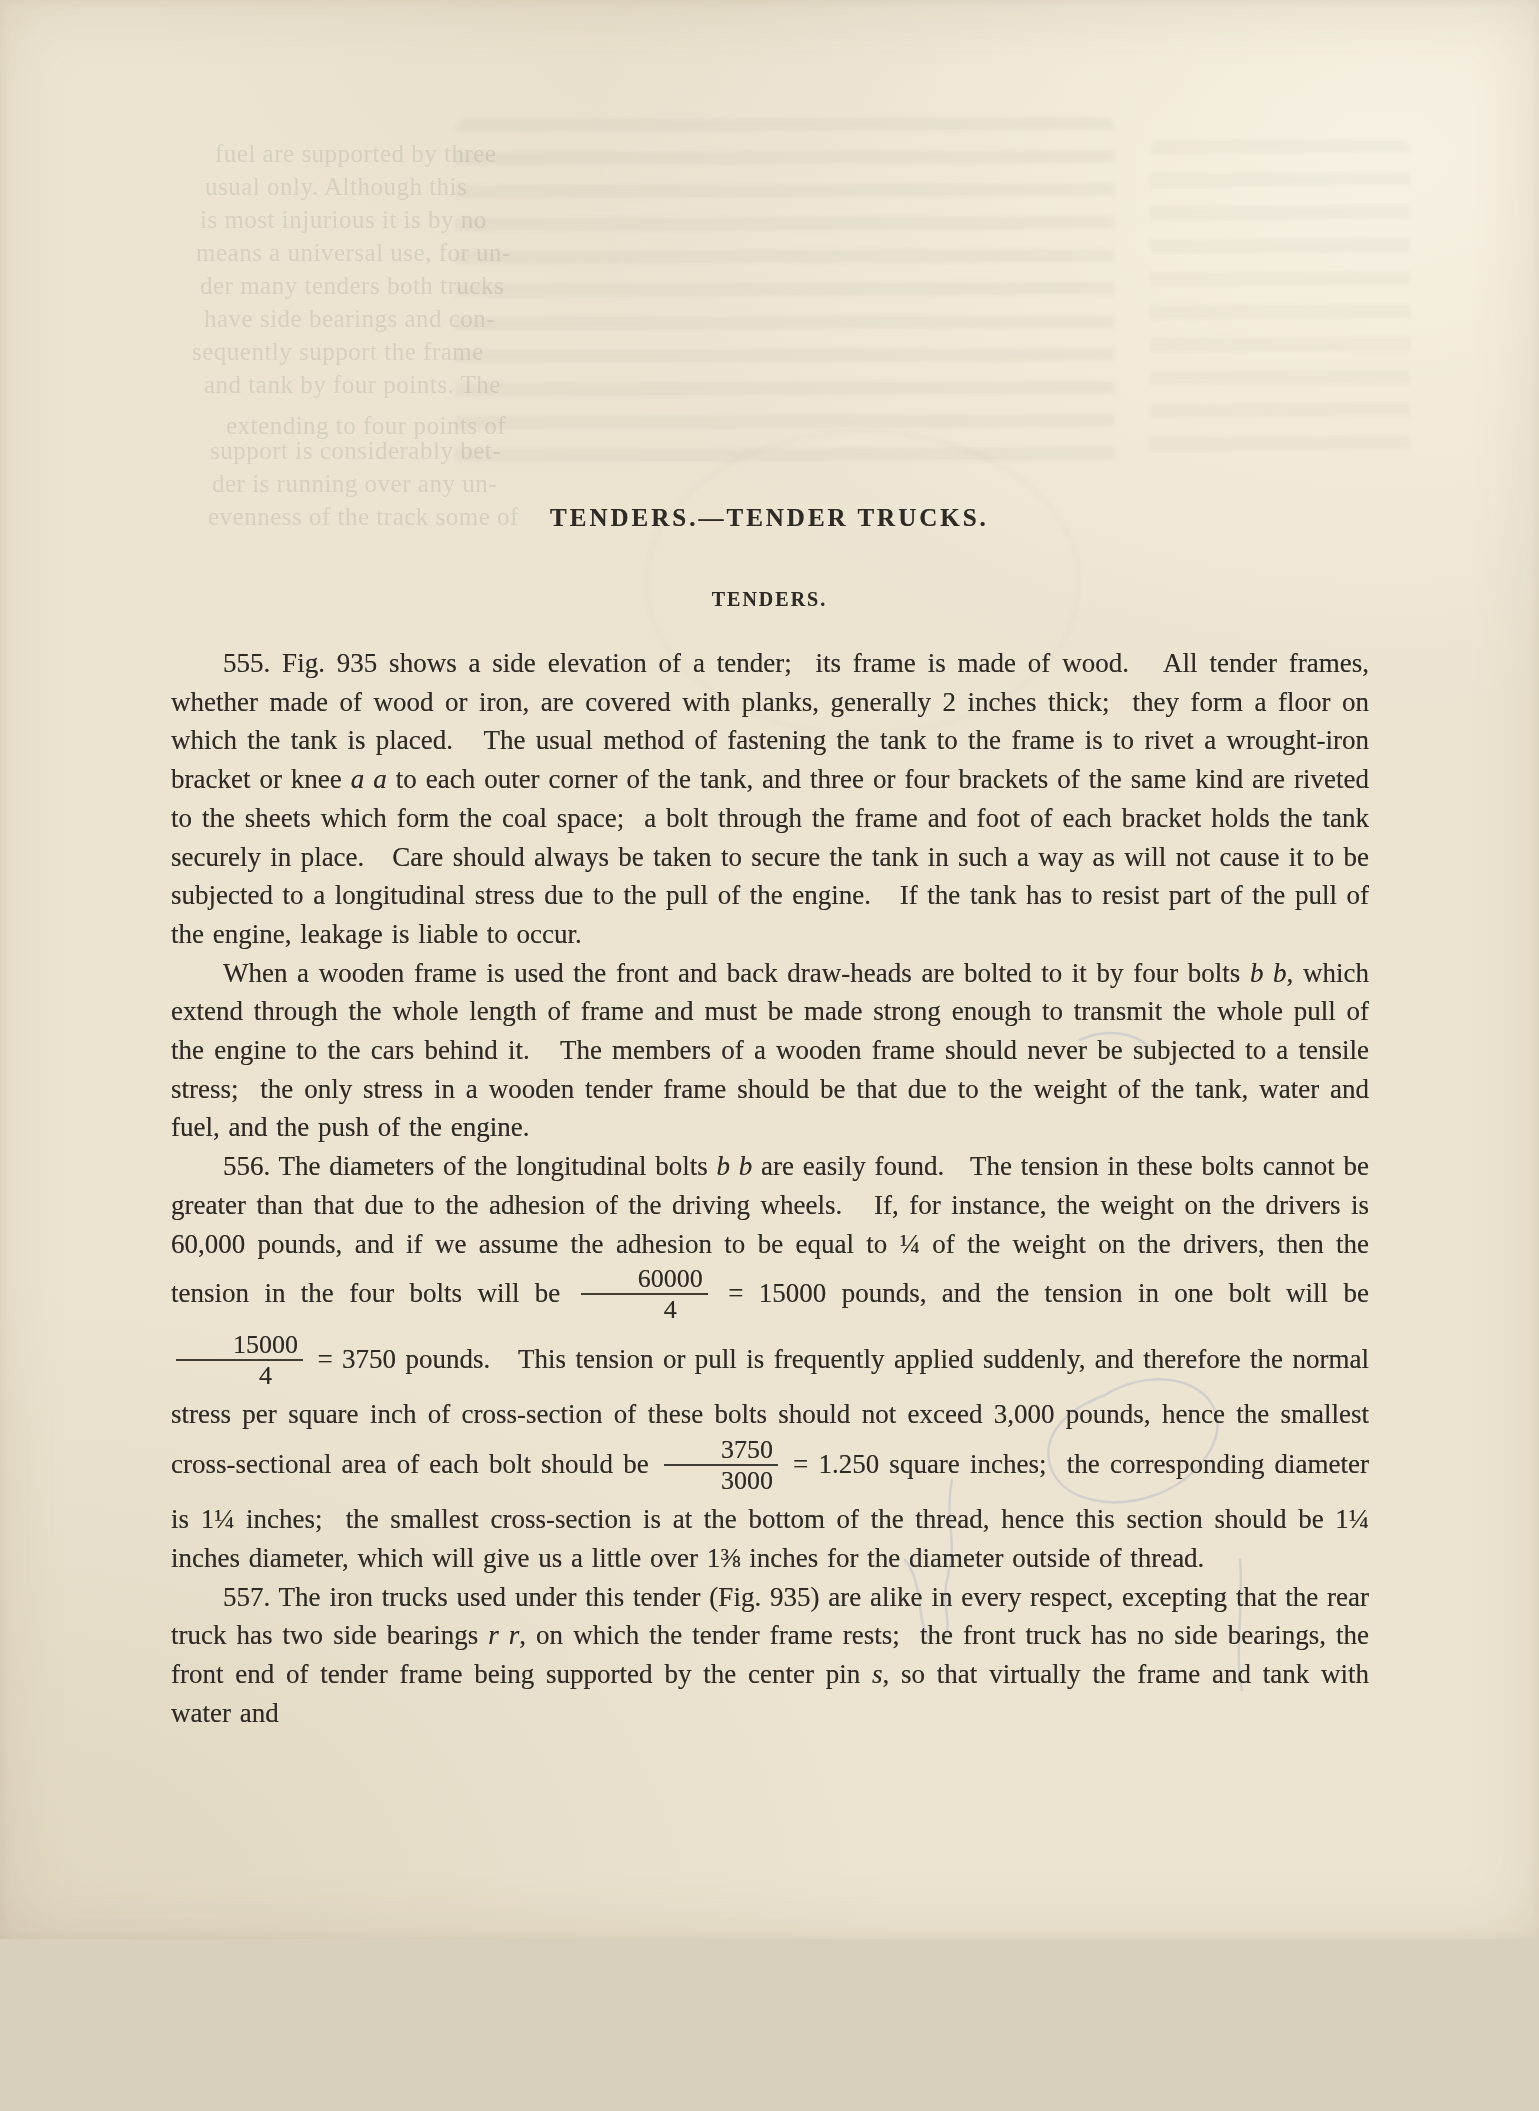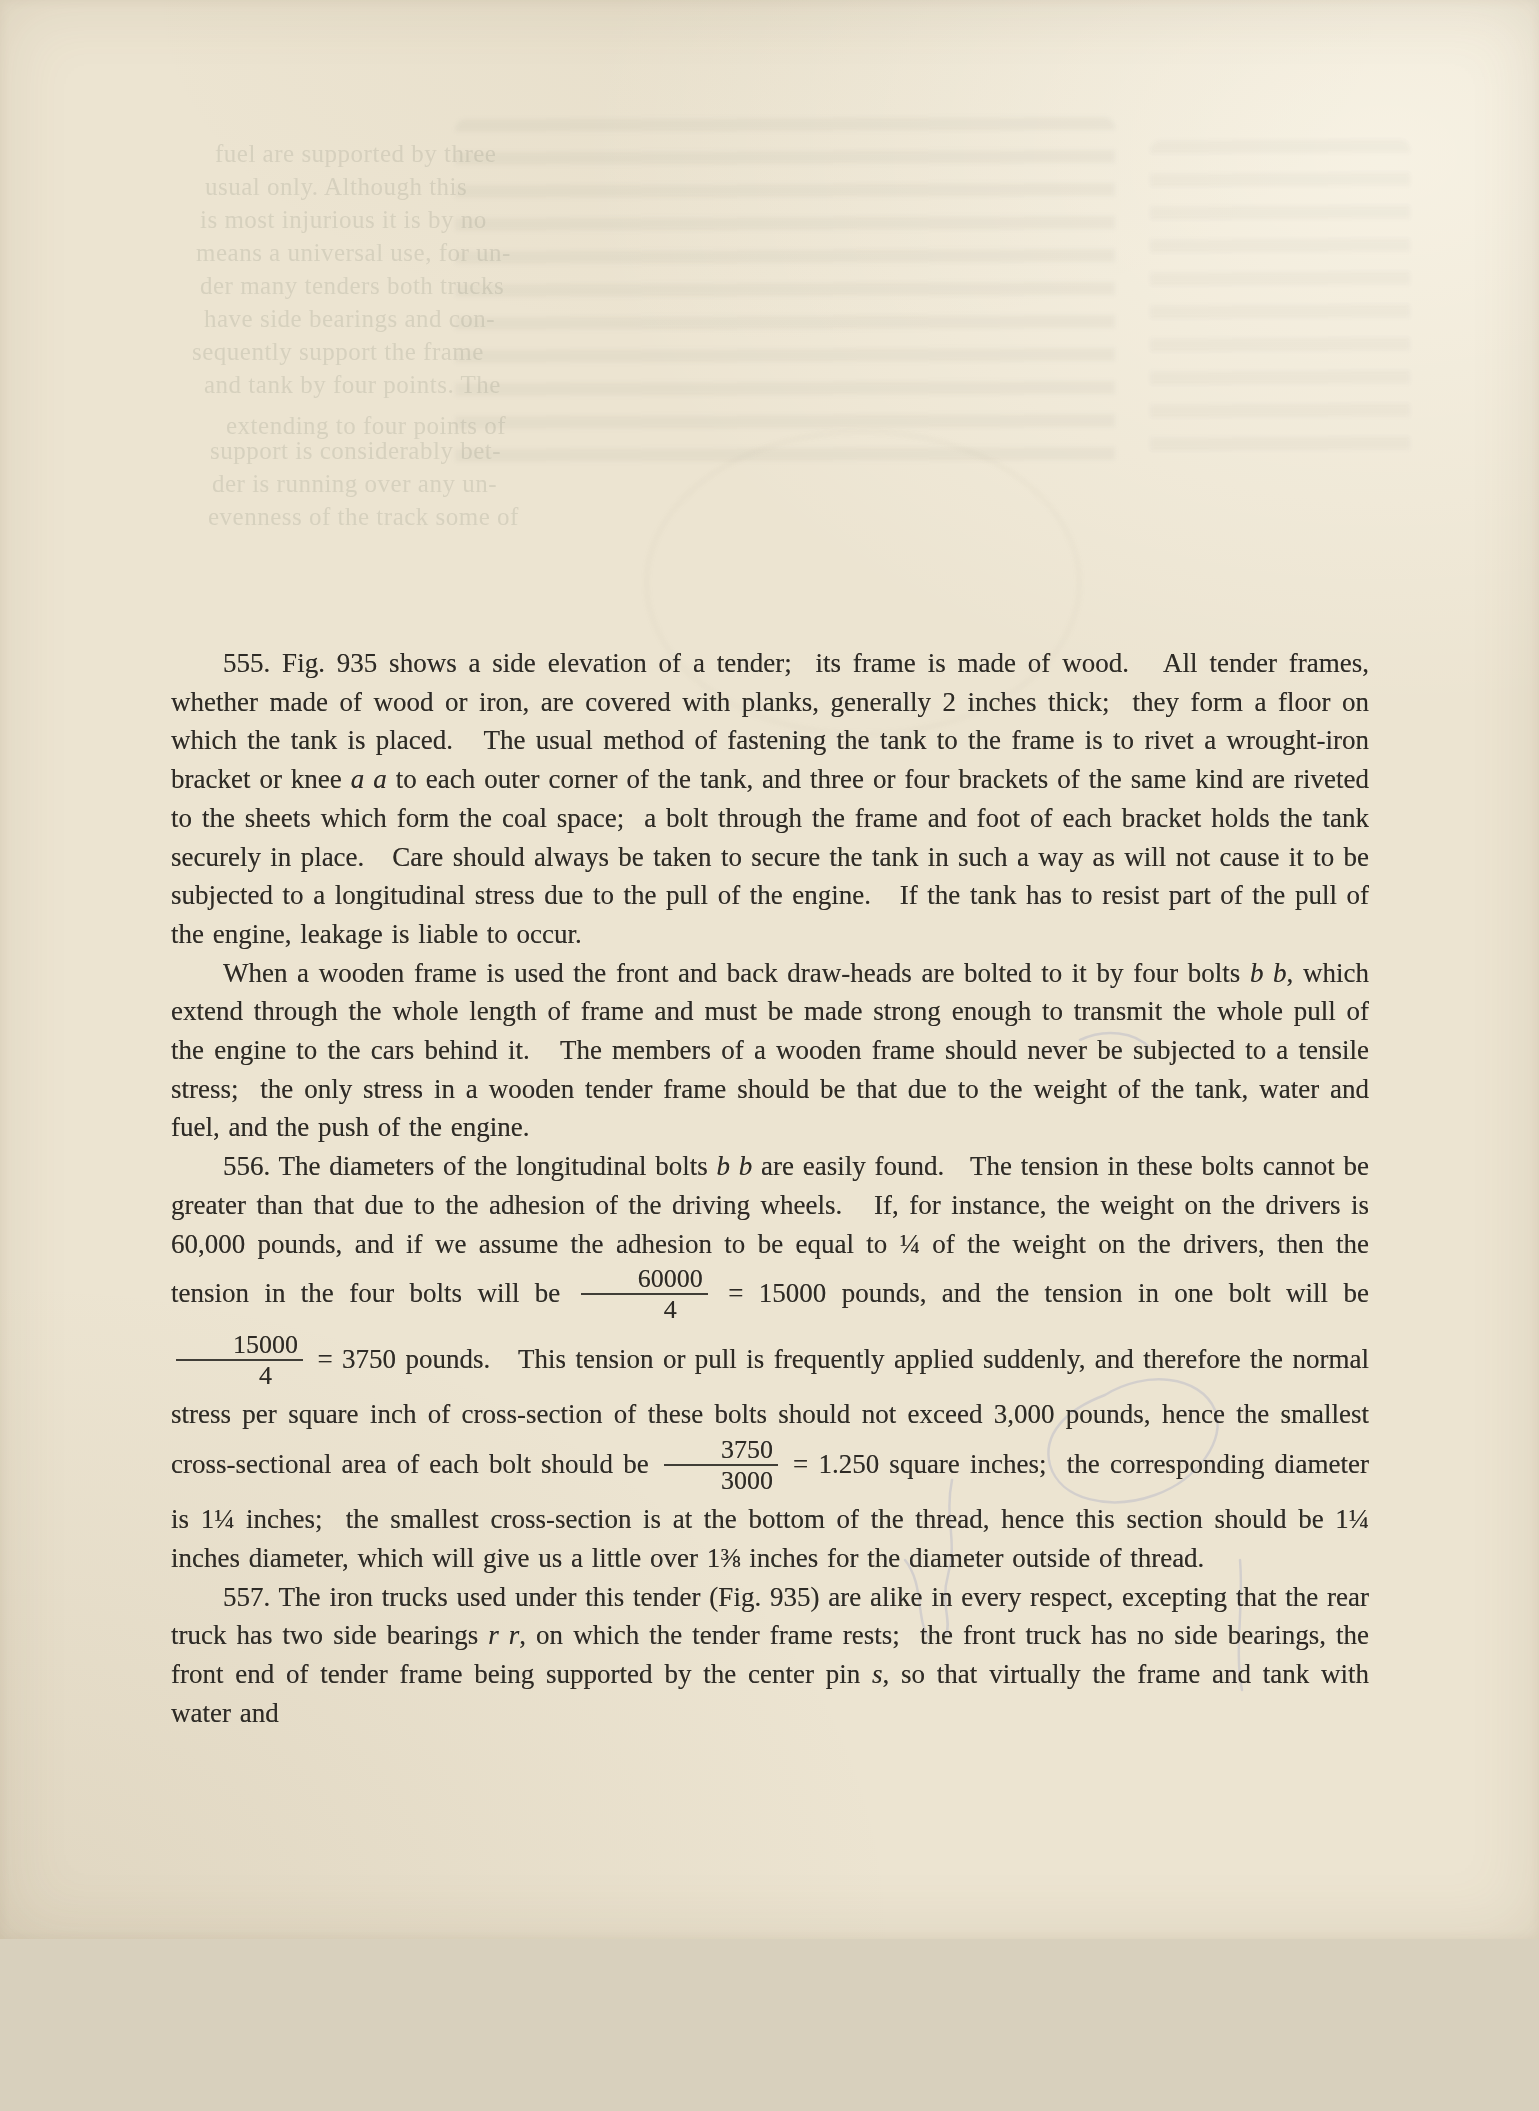--- a/index.html
+++ b/index.html
@@ -112,20 +112,22 @@
   <svg class="scribble" width="1539" height="2111" viewBox="0 0 1539 2111">
     <g fill="none" stroke="#7d87bf" stroke-width="2.5" stroke-linecap="round">
       <path d="M1105 1395 c 40 -25 95 -20 110 15 c 12 30 -18 70 -60 85 c -45 16 -95 5 -105 -30 c -8 -30 15 -55 55 -70"></path>
       <path d="M952 1480 c -8 40 6 60 -4 95 c -8 30 4 45 -2 60"></path>
       <path d="M905 1560 c 20 25 10 60 25 80"></path>
       <path d="M1080 1040 c 25 -12 55 -8 70 8"></path>
       <path d="M1240 1560 c 4 45 -6 90 2 130"></path>
     </g>
   </svg>
 
+  <h2 class="h-subtitle">TENDERS.—TENDER  TRUCKS.</h2>
+  <h3 class="h-section">TENDERS.</h3>
 
   <div class="body-text">
     <p><span>555. Fig. 935 shows a side elevation of a tender;  its frame is made of wood.   All tender frames, whether made of wood or iron, are covered with planks, generally 2 inches thick;  they form a floor on which the tank is placed.   The usual method of fastening the tank to the frame is to rivet a wrought-iron bracket or knee </span><span class="it">a a</span><span> to each outer corner of the tank, and three or four brackets of the same kind are riveted to the sheets which form the coal space;  a bolt through the frame and foot of each bracket holds the tank securely in place.   Care should always be taken to secure the tank in such a way as will not cause it to be subjected to a longitudinal stress due to the pull of the engine.   If the tank has to resist part of the pull of the engine, leakage is liable to occur.</span></p>
     <p><span>When a wooden frame is used the front and back draw-heads are bolted to it by four bolts </span><span class="it">b b</span><span>, which extend through the whole length of frame and must be made strong enough to transmit the whole pull of the engine to the cars behind it.   The members of a wooden frame should never be subjected to a tensile stress;  the only stress in a wooden tender frame should be that due to the weight of the tank, water and fuel, and the push of the engine.</span></p>
     <p><span>556. The diameters of the longitudinal bolts </span><span class="it">b b</span><span> are easily found.   The tension in these bolts cannot be greater than that due to the adhesion of the driving wheels.   If, for instance, the weight on the drivers is 60,000 pounds, and if we assume the adhesion to be equal to ¼ of the weight on the drivers, then the tension in the four bolts will be </span><span class="frac"><span class="num">60000</span><span class="den">4</span></span><span> = 15000 pounds, and the tension in one bolt will be </span><span class="frac"><span class="num">15000</span><span class="den">4</span></span><span> = 3750 pounds.   This tension or pull is frequently applied suddenly, and therefore the normal stress per square inch of cross-section of these bolts should not exceed 3,000 pounds, hence the smallest cross-sectional area of each bolt should be </span><span class="frac"><span class="num">3750</span><span class="den">3000</span></span><span> = 1.250 square inches;  the corresponding diameter is 1¼ inches;  the smallest cross-section is at the bottom of the thread, hence this section should be 1¼ inches diameter, which will give us a little over 1⅜ inches for the diameter outside of thread.</span></p>
     <p><span>557. The iron trucks used under this tender (Fig. 935) are alike in every respect, excepting that the rear truck has two side bearings </span><span class="it">r r</span><span>, on which the tender frame rests;  the front truck has no side bearings, the front end of tender frame being supported by the center pin </span><span class="it">s</span><span>, so that virtually the frame and tank with water and</span></p>
   </div>
 
   <div class="vignette"></div>
 </div>

